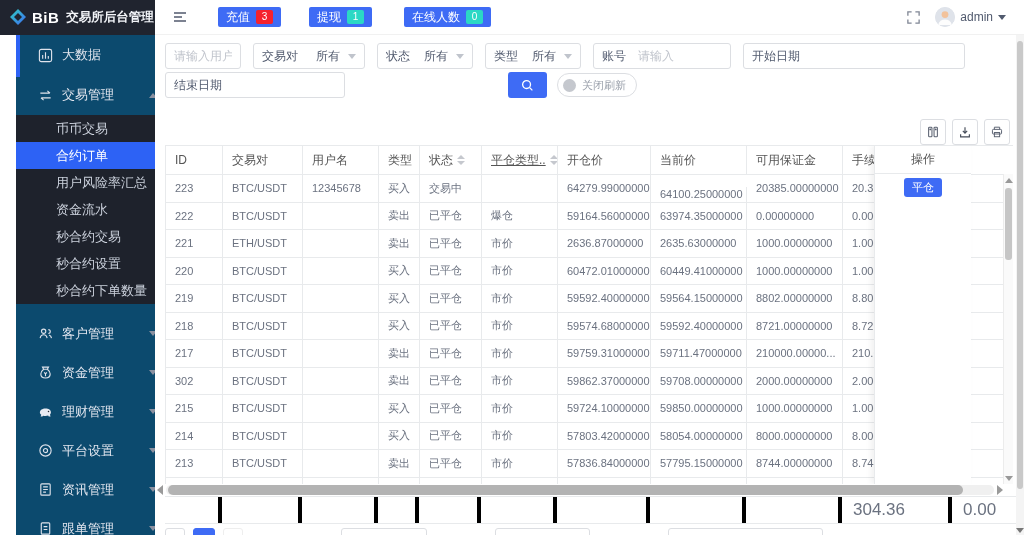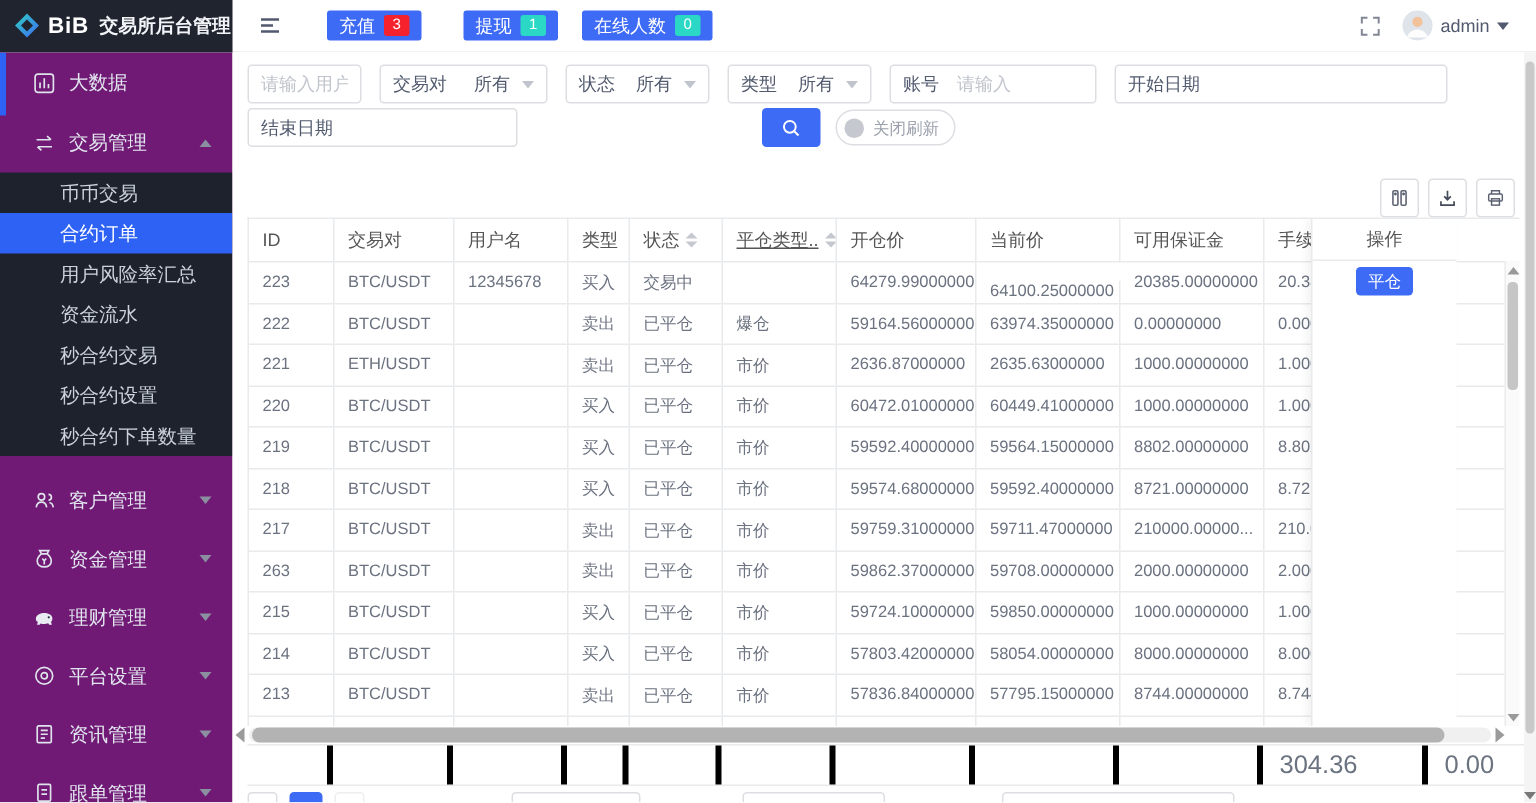--- a/index.html
+++ b/index.html
@@ -18,21 +18,21 @@
   .hbtn .bdg{margin-left:6px;min-width:9px;padding:1px 4px;border-radius:2px;font-size:10px;
         line-height:12px;text-align:center;color:#fff;}
   .bdg.red{background:#f5222d;} .bdg.teal{background:#2bd8c5;}
   .hdr-right{margin-left:auto;display:flex;align-items:center;margin-right:18px;gap:14px;}
   .avatar{width:20px;height:20px;border-radius:50%;overflow:hidden;background:#dfe3ea;flex-shrink:0;}
   .uwrap{display:flex;align-items:center;gap:5px;cursor:pointer;}
   .uname{font-size:12px;color:#515a6e;}
   .car{width:0;height:0;border-left:4px solid transparent;border-right:4px solid transparent;}
   .car.dn{border-top:5px solid #8a90a0;} .car.up{border-bottom:5px solid #8a90a0;}
   
-  .sb{position:absolute;left:0;top:35px;width:155px;height:500px;background:#701a75;overflow:hidden;}
+  .sb{position:absolute;left:16px;top:35px;width:155px;height:500px;background:#0c4a6e;overflow:hidden;}
   .sb-thumb{position:absolute;left:0;top:0;width:4px;height:42px;background:#2d62f5;}
   .sb-item{height:40px;display:flex;align-items:center;padding:0 14px 0 22px;color:#e2e6ef;
            font-size:13px;cursor:pointer;box-sizing:border-box;}
   .sb-item .ic{margin-right:9px;flex-shrink:0;}
   .sb-item .car{margin-left:auto;}
   .submenu{background:#1e222c;padding:0;}
   .sub{height:27px;display:flex;align-items:center;padding-left:40px;color:#ccd2dd;font-size:13px;cursor:pointer;}
   .sub.active{background:#2d62f5;color:#fff;}
   .sb-groups{margin-top:10px;}
   .sb-groups .sb-item{height:39px;}
@@ -135,21 +135,21 @@
         </svg>
     </span>
     <button class="hbtn" style="margin-left:30px;">
       <span>充值</span>
       <span class="bdg red">3</span>
     </button>
     <button class="hbtn" style="margin-left:28px;">
       <span>提现</span>
       <span class="bdg teal">1</span>
     </button>
-    <button class="hbtn" style="margin-left:16px;">
+    <button class="hbtn" style="margin-left:32px;">
       <span>在线人数</span>
       <span class="bdg teal">0</span>
     </button>
     <div class="hdr-right">
       <span>
         <svg width="15" height="15" viewBox="0 0 16 16" fill="none" stroke="#808695" stroke-width="1.4">
           <path d="M2 6V2h4M10 2h4v4M14 10v4h-4M6 14H2v-4"></path>
           </svg>
       </span>
       <div class="uwrap">
@@ -432,21 +432,21 @@
             <div class="td" style="width: 76px;"></div>
             <div class="td" style="width: 41px;">卖出</div>
             <div class="td" style="width: 62px;">已平仓</div>
             <div class="td" style="width: 76px;">市价</div>
             <div class="td" style="width: 93px;">59759.31000000</div>
             <div class="td" style="width: 96px;">59711.47000000</div>
             <div class="td" style="width: 96px;">210000.00000...</div>
             <div class="td" style="width: 63px;">210.00000000</div>
           </div>
           <div class="tr">
-            <div class="td" style="width: 57px;">263</div>
+            <div class="td" style="width: 57px;">302</div>
             <div class="td" style="width: 80px;">BTC/USDT</div>
             <div class="td" style="width: 76px;"></div>
             <div class="td" style="width: 41px;">卖出</div>
             <div class="td" style="width: 62px;">已平仓</div>
             <div class="td" style="width: 76px;">市价</div>
             <div class="td" style="width: 93px;">59862.37000000</div>
             <div class="td" style="width: 96px;">59708.00000000</div>
             <div class="td" style="width: 96px;">2000.00000000</div>
             <div class="td" style="width: 63px;">2.00000000</div>
           </div>

